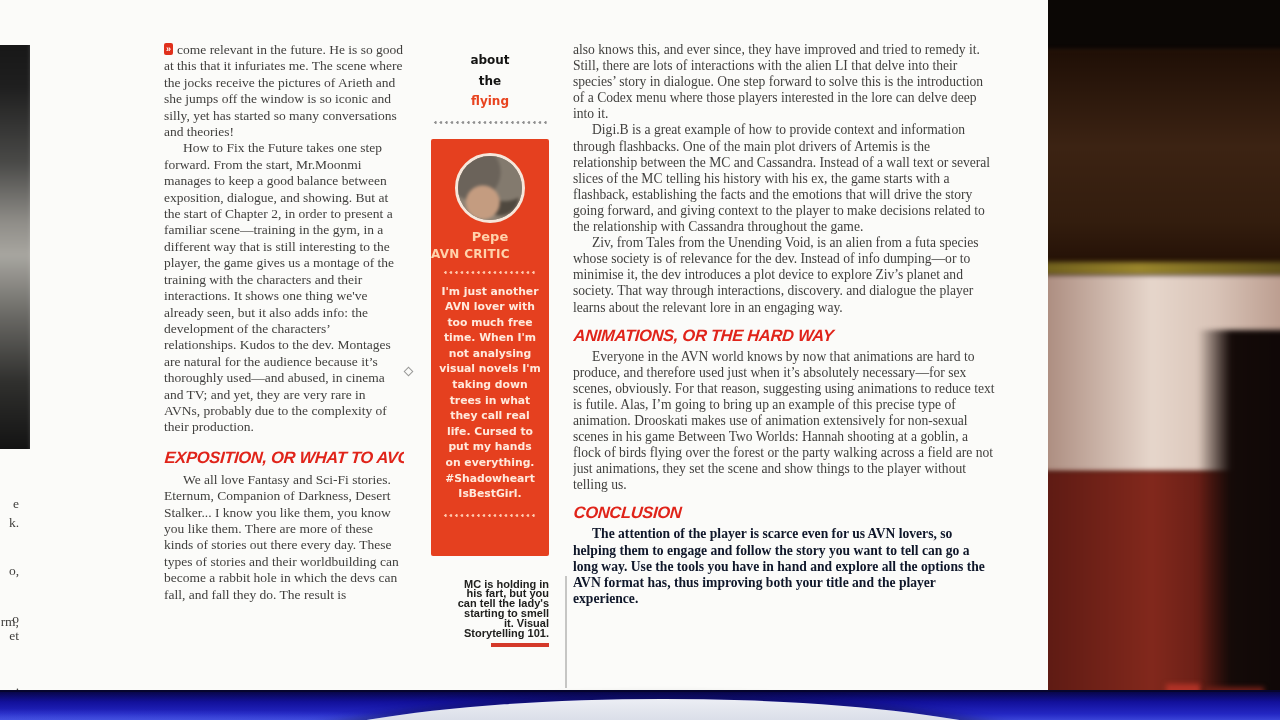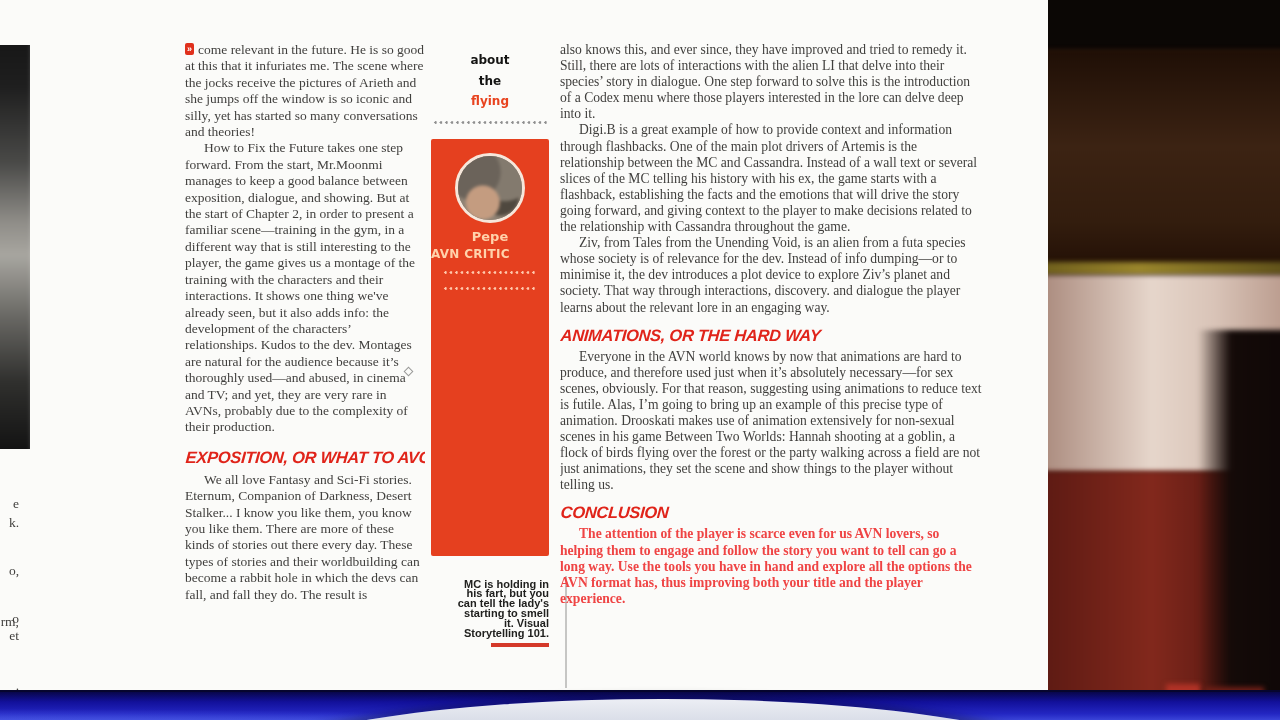--- a/index.html
+++ b/index.html
@@ -8,31 +8,31 @@
 
   
   .left-photo{position:absolute;left:0;top:45px;width:30px;height:404px;overflow:hidden;}
   .left-photo .blur{position:absolute;left:-8px;right:-4px;top:-8px;bottom:-8px;filter:blur(3px);
     background:linear-gradient(180deg,#161616 0%,#1f1f1f 12%,#4a4a48 30%,#8f8d88 44%,#a8a6a0 52%,#6b6a66 66%,#30302e 82%,#101010 100%);}
   .frag{position:absolute;left:0;width:19px;text-align:right;font-size:13.5px;line-height:16px;color:#403f3d;}
 
   
   .serif{font-family:"Liberation Serif",serif;font-size:13.5px;line-height:16.4px;color:#403f3d;margin:0;}
   .indent{text-indent:19px;}
-  .bold-p{font-weight:bold;color:#ef4444;}
+  .bold-p{font-weight:bold;color:#0f172a;}
   .red-heading{font-family:"Liberation Sans",sans-serif;font-weight:bold;font-style:italic;
     font-size:16.5px;color:#e0241a;letter-spacing:-0.3px;margin:12px 0 5px;
     transform:skewX(-4deg);transform-origin:left bottom;white-space:nowrap;}
 
   
-  .col-left{position:absolute;left:185px;top:42px;width:240px;height:648px;overflow:hidden;}
+  .col-left{position:absolute;left:164px;top:42px;width:240px;height:648px;overflow:hidden;}
   .marker{display:inline-block;background:#e0301c;color:#fff;font-family:"Liberation Sans",sans-serif;
     font-size:9px;font-weight:bold;line-height:10px;padding:1px 2px;border-radius:2px;margin-right:4px;vertical-align:2px;}
 
-  .col-right{position:absolute;left:560px;top:42px;width:424px;height:650px;overflow:hidden;}
+  .col-right{position:absolute;left:573px;top:42px;width:424px;height:650px;overflow:hidden;}
   .col-right .serif{font-size:13.6px;line-height:16.1px;}
   .col-right .red-heading{margin:10px 0 4px;}
 
   .diamond{position:absolute;left:405px;top:368px;width:5px;height:5px;border:1px solid #9a9a98;
     transform:rotate(45deg);background:transparent;}
 
   
   .col-mid{position:absolute;left:431px;top:50px;width:118px;}
   .awt{display:flex;flex-direction:column;align-items:center;
     font-family:"DejaVu Sans",sans-serif;font-weight:800;font-size:12px;line-height:20.5px;color:#141413;}
@@ -117,20 +117,21 @@
     </div>
     <div class="dots gray"></div>
 
     <div class="red-box">
       <div class="avatar">
           <div class="ph"></div>
         </div>
       <div class="wname">Pepe</div>
       <div class="wrole">AVN CRITIC</div>
       <div class="dots"></div>
+      <div class="bio">I'm just another AVN lover with too much free time. When I'm not analysing visual novels I'm taking down trees in what they call real life. Cursed to put my hands on everything. #Shadowheart IsBestGirl.</div>
       <div class="dots" style="margin-top:11px"></div>
     </div>
 
     <div class="caption">MC is holding in his fart, but you can tell the lady's starting to smell it. Visual Storytelling 101.</div>
     <div class="caption-bar"></div>
   </div>
 
   <div class="vline"></div>
 
   <div class="col-right">

